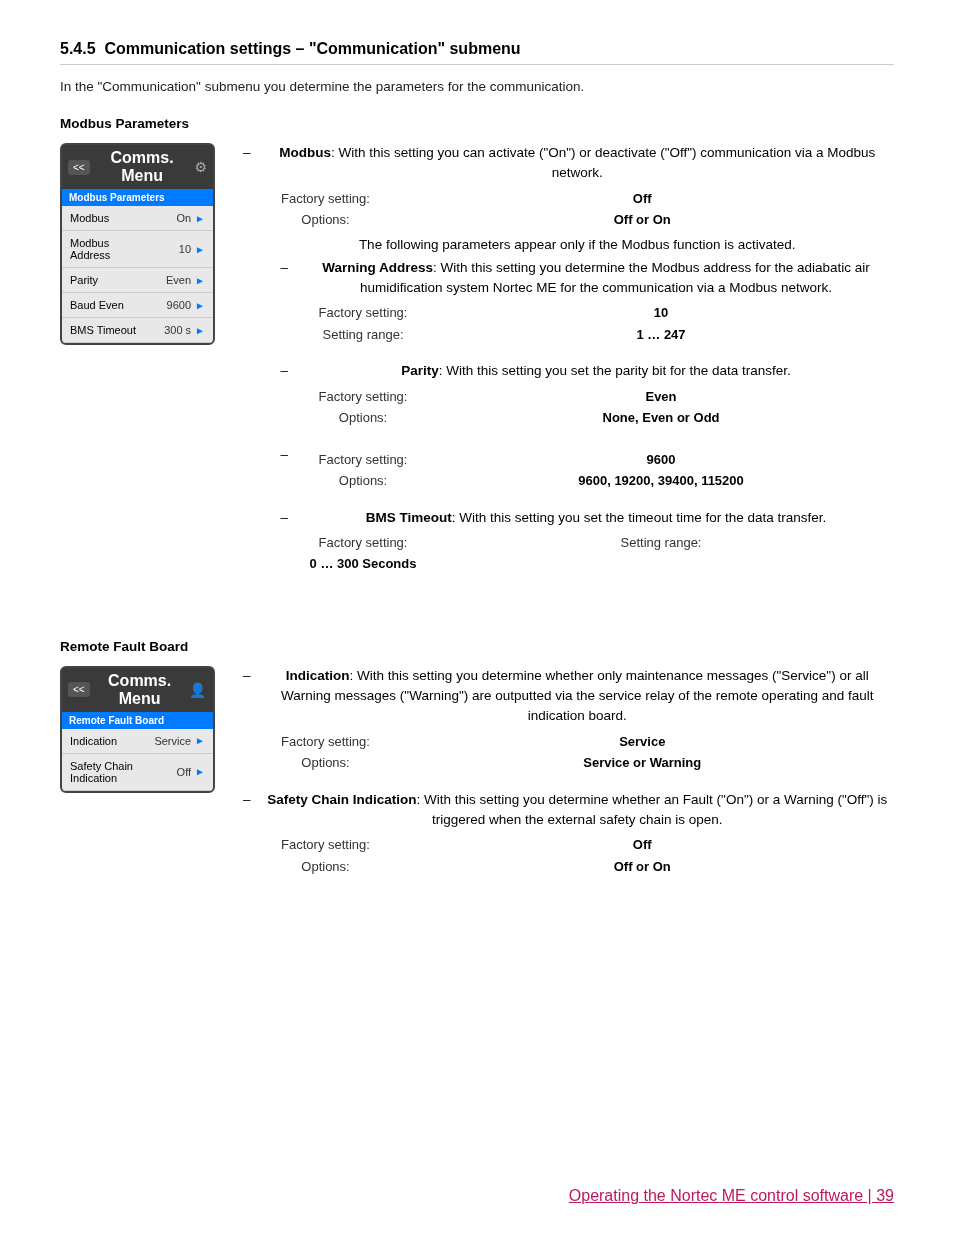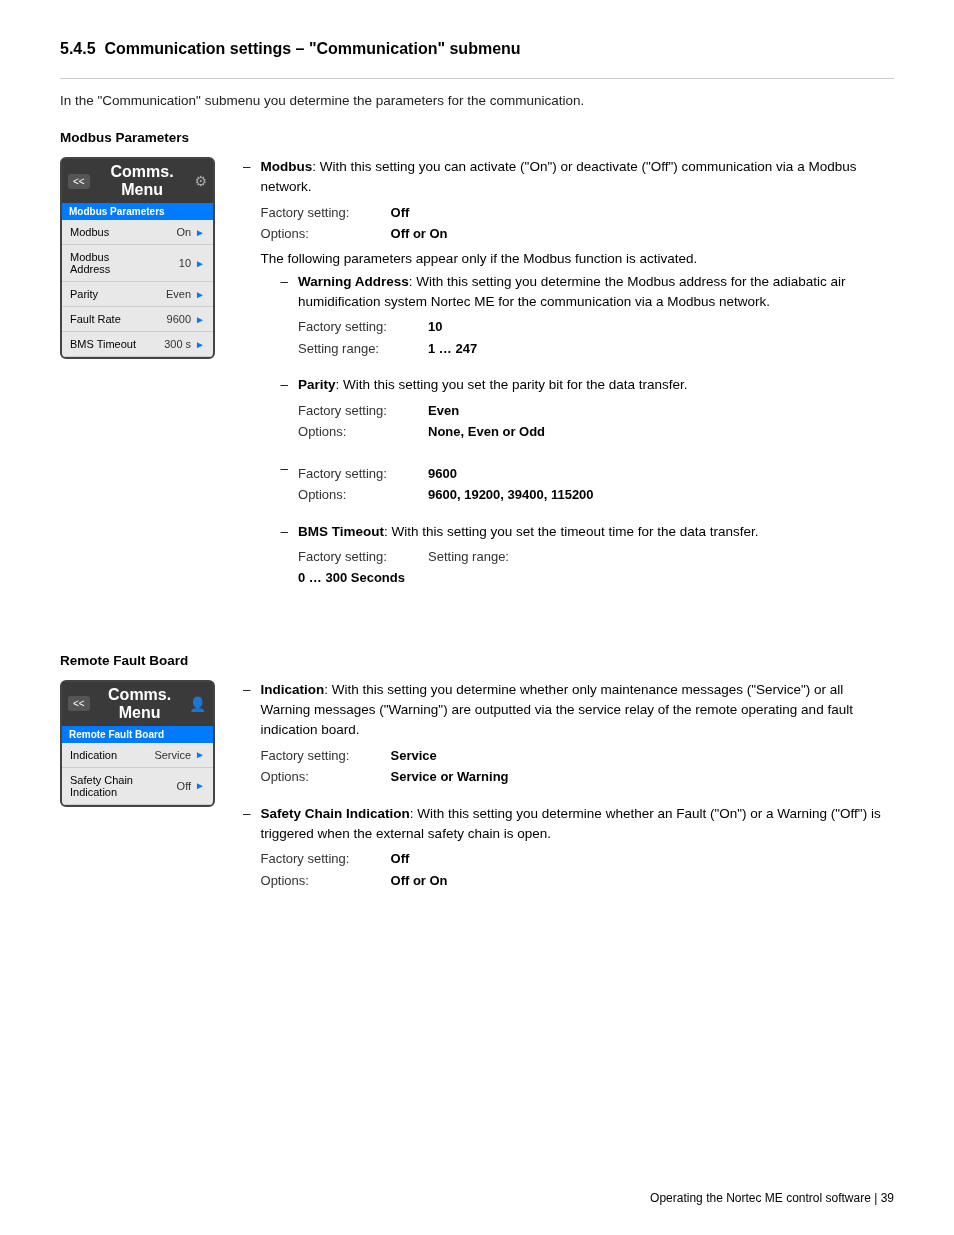--- a/index.html
+++ b/index.html
@@ -11,21 +11,21 @@
       width: 954px;
       min-height: 1235px;
       padding: 40px 60px 60px 60px;
     }
 
     .section-title {
       font-size: 16px;
       font-weight: bold;
       margin-bottom: 14px;
       border-bottom: 1px solid #ccc;
-      padding-bottom: 20px;
+      padding-bottom: 6px;
     }
 
     .intro-text {
       font-size: 13.5px;
       margin-bottom: 22px;
       color: #222;
     }
 
     .subsection-label {
       font-weight: bold;
@@ -130,20 +130,21 @@
     }
 
     .bullet-dash {
       flex-shrink: 0;
       font-size: 13.5px;
       color: #000;
     }
 
     .bullet-text {
       flex: 1;
+      text-align: center;
     }
 
     .param-name {
       font-weight: bold;
     }
 
     .param-table {
       display: grid;
       grid-template-columns: 130px auto;
       gap: 2px 0;
@@ -206,21 +207,21 @@
           <span>Modbus<br>Address</span>
           <span class="menu-row-value">10 <span class="arrow-right">►</span></span>
         </div>
 
         <div class="menu-row">
           <span>Parity</span>
           <span class="menu-row-value">Even <span class="arrow-right">►</span></span>
         </div>
 
         <div class="menu-row">
-          <span>Fault Rate</span>
+          <span>Baud Even</span>
           <span class="menu-row-value">9600 <span class="arrow-right">►</span></span>
         </div>
 
         <div class="menu-row">
           <span>BMS Timeout</span>
           <span class="menu-row-value">300 s <span class="arrow-right">►</span></span>
         </div>
       </div>
     </div>
 
@@ -352,13 +353,13 @@
             <span class="label-col">Options:</span>
             <span class="value-col">Off or On</span>
           </div>
         </div>
       </div>
 
     </div>
   </div>
 </div>
 
-<div style="position: fixed; bottom: 30px; right: 60px; font-size: 12px; color: #000000;">Operating the Nortec ME control software  |  39</div>
+<div style="position: fixed; bottom: 30px; right: 60px; font-size: 16px; color: #be185d; text-decoration: underline;">Operating the Nortec ME control software  |  39</div>
 
 </body></html>

